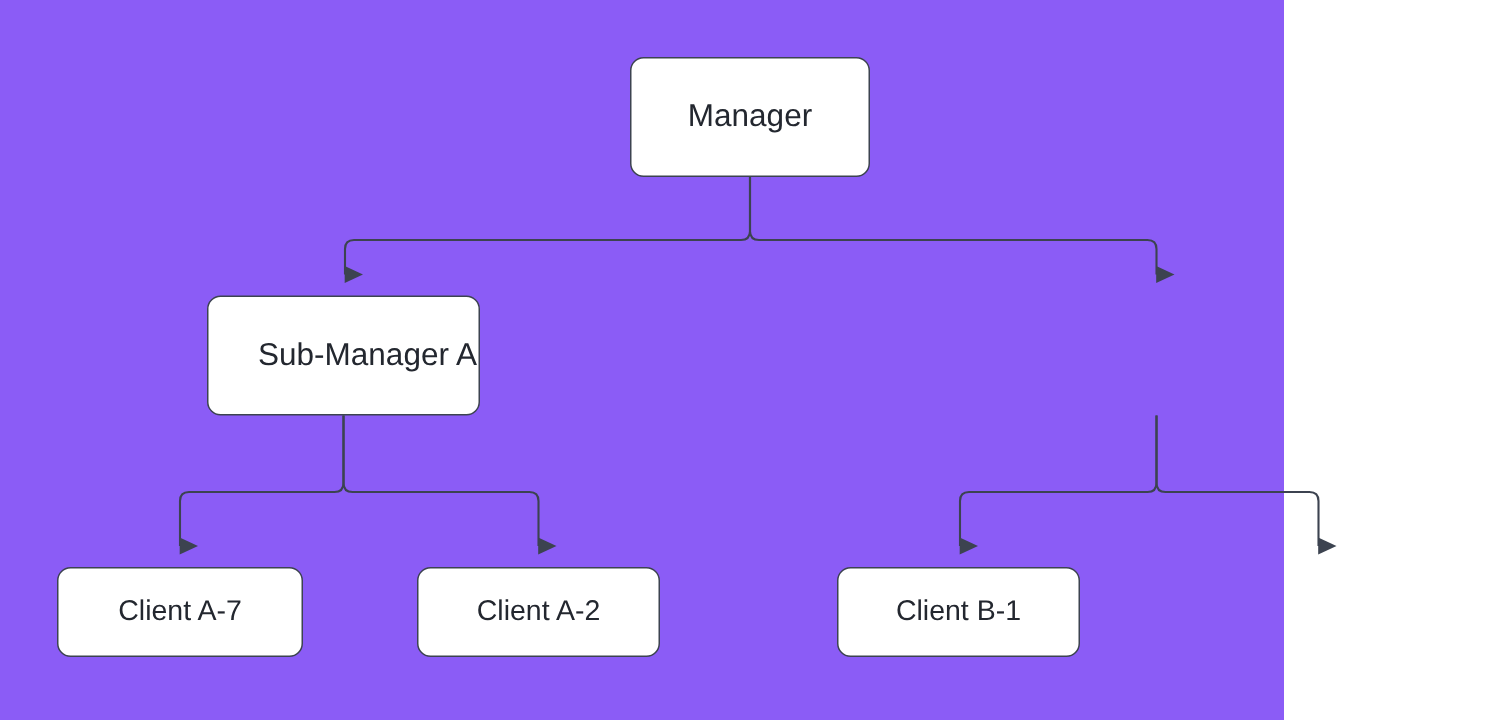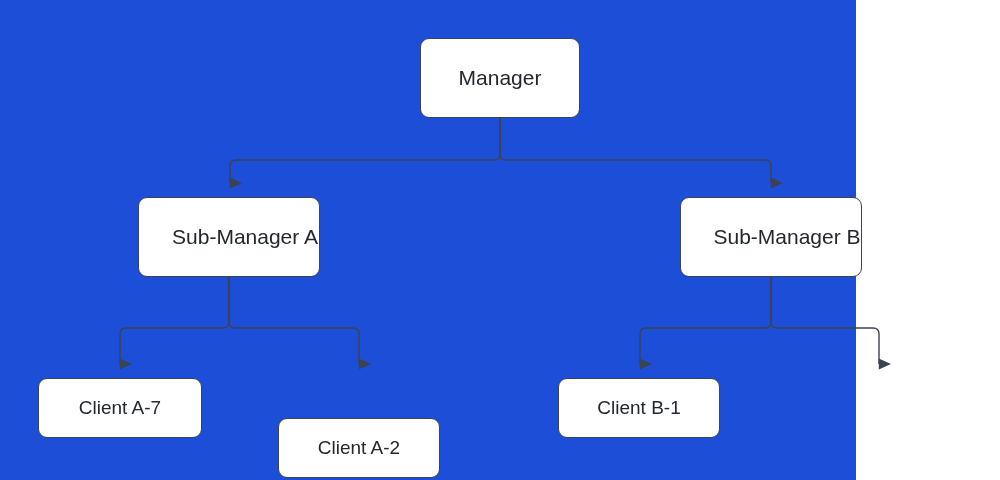--- a/index.html
+++ b/index.html
@@ -10,21 +10,21 @@
   body {
     width: 1000px;
     height: 480px;
     font-family: "Liberation Sans", sans-serif;
     overflow: hidden;
   }
   #diagram-root {
     position: relative;
     width: 856px;
     height: 480px;
-    background: #1d4ed8;
+    background: #8b5cf6;
   }
   #edge-layer {
     position: absolute;
     left: 0;
     top: 0;
     width: 1000px;
     height: 480px;
   }
   .node {
     position: absolute;
@@ -77,29 +77,26 @@
   </svg>
 
   <div class="node node-root" style="left:420px; top:38px; width:160px; height:80px;">
     <span class="node-label">Manager</span>
   </div>
 
   <div class="node node-mid" style="left:138px; top:197px; width:182px; height:80px;">
     <span class="node-label">Sub-Manager A</span>
   </div>
 
-  <div class="node node-mid" style="left:680px; top:197px; width:182px; height:80px;">
-    <span class="node-label">Sub-Manager B</span>
-  </div>
 
   <div class="node node-leaf" style="left:38px; top:378px; width:164px; height:60px;">
     <span class="node-label">Client A-7</span>
   </div>
 
-  <div class="node node-leaf" style="left:278px; top:378px; width:162px; height:60px;margin-top:40px;">
+  <div class="node node-leaf" style="left:278px; top:378px; width:162px; height:60px;">
     <span class="node-label">Client A-2</span>
   </div>
 
   <div class="node node-leaf" style="left:558px; top:378px; width:162px; height:60px;">
     <span class="node-label">Client B-1</span>
   </div>
 
 
 </div>
 

